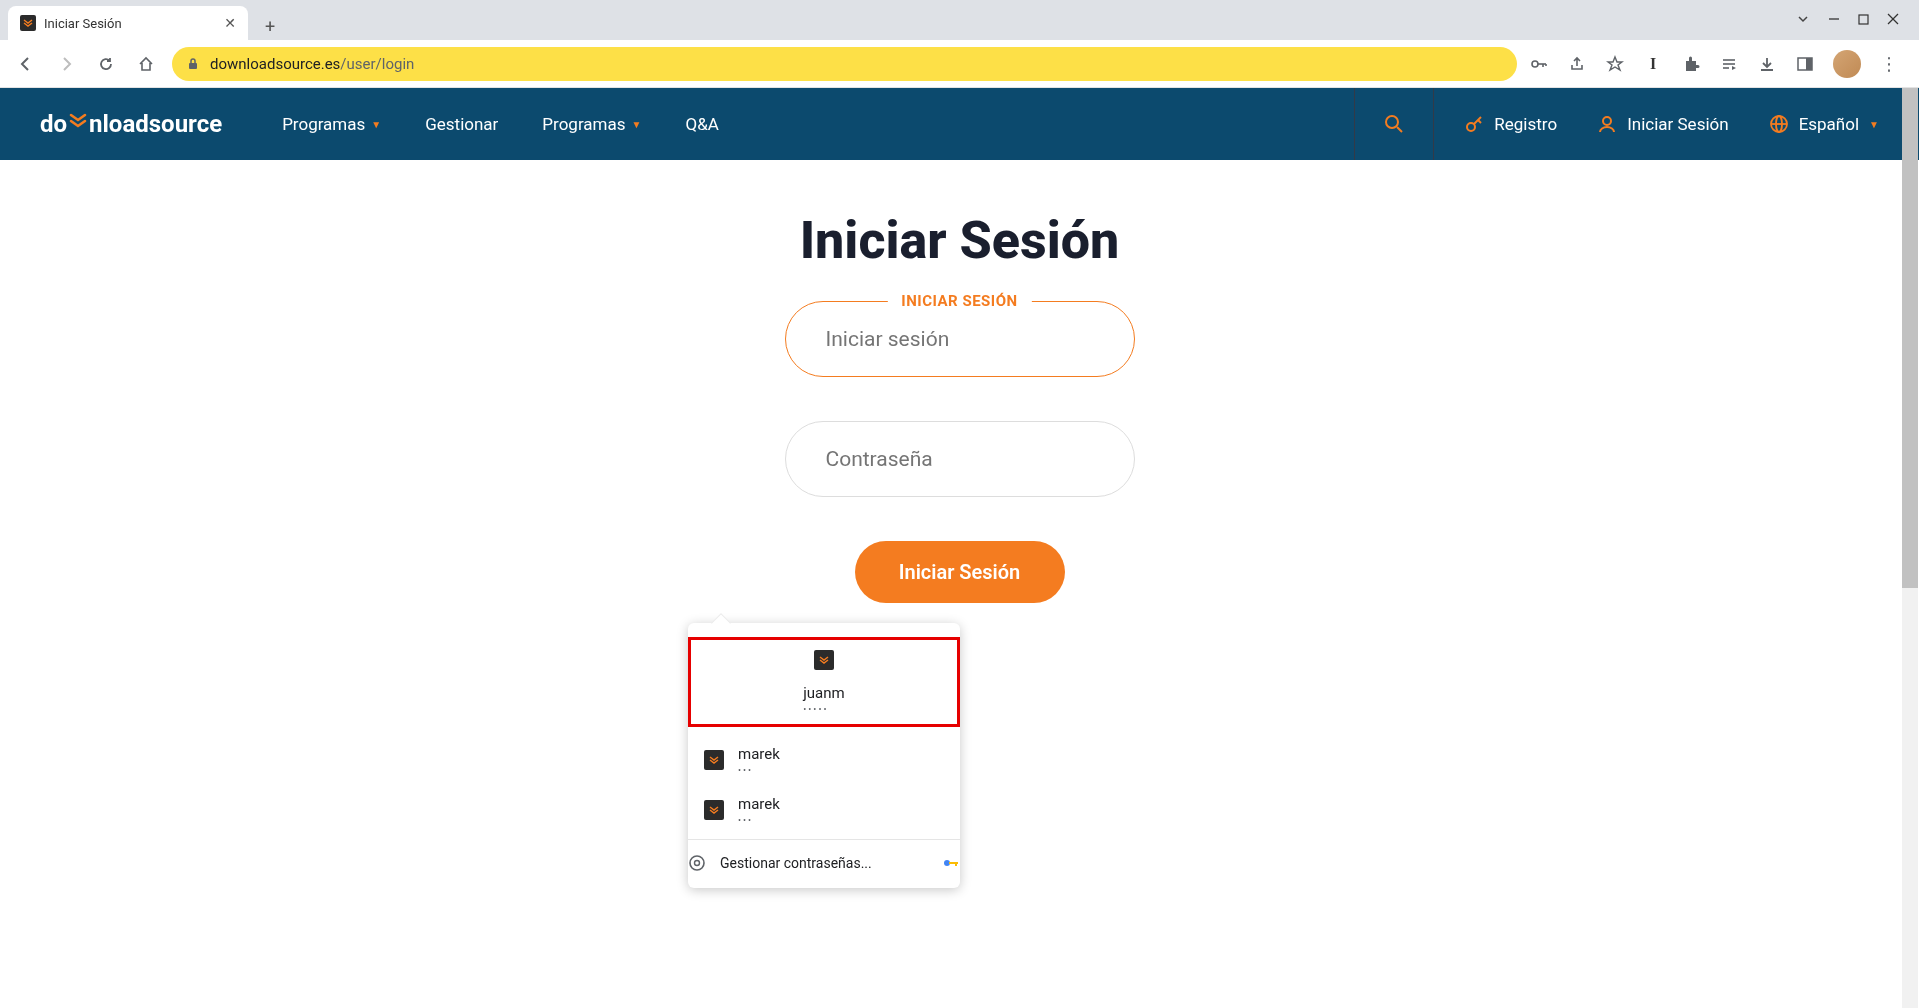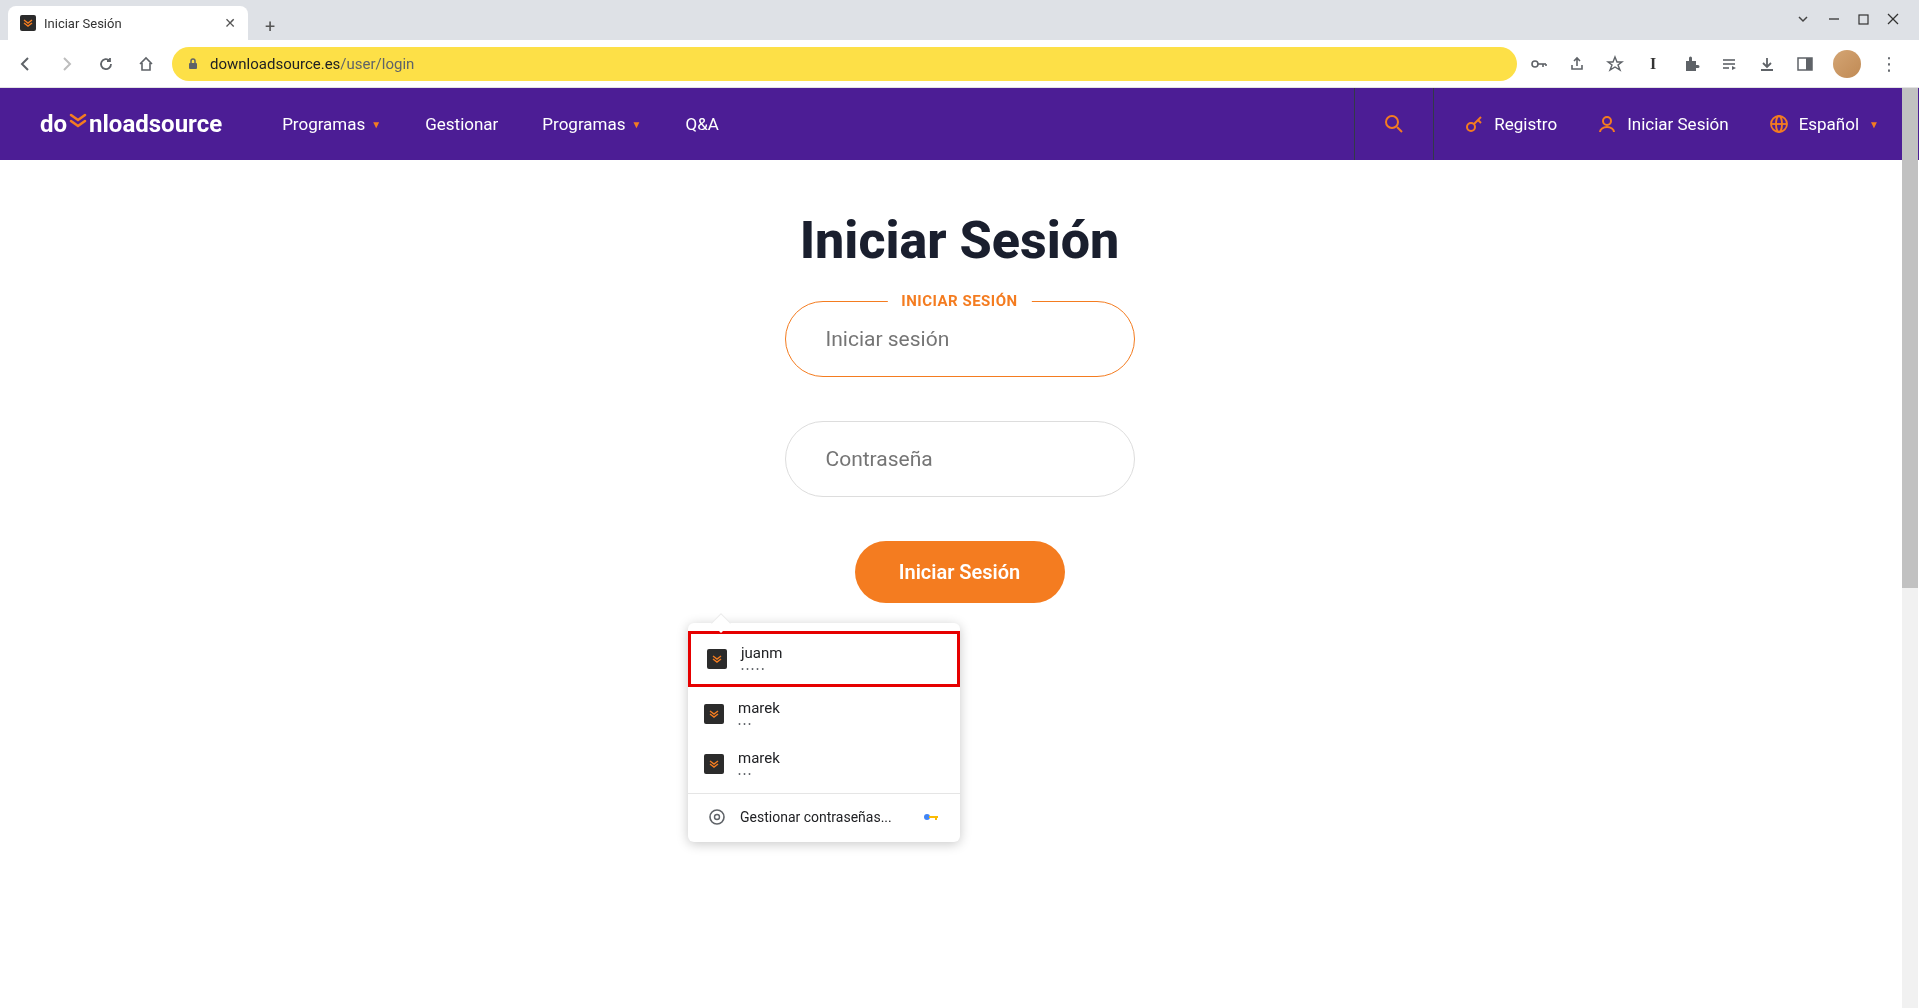--- a/index.html
+++ b/index.html
@@ -126,21 +126,21 @@
     }
     .avatar {
       width: 28px;
       height: 28px;
       border-radius: 50%;
       background: linear-gradient(135deg, #d4a574, #c08a54);
     }
     
     .site-nav {
       height: 72px;
-      background: #4c1d95;
+      background: #0c4a6e;
       display: flex;
       align-items: center;
       padding: 0 40px;
     }
     .logo {
       display: flex;
       align-items: center;
       font-size: 24px;
       font-weight: 700;
       color: #fff;
@@ -285,41 +285,42 @@
     }
     .pw-item {
       display: flex;
       align-items: center;
       padding: 10px 16px;
       gap: 14px;
       cursor: pointer;
     }
     .pw-item.highlighted {
       border: 3px solid #e60000;
-      margin: 2px 0;
+      margin: 8px 0;
+      flex-direction: column;
     }
     .pw-favicon {
       width: 20px;
       height: 20px;
       background: #2b2b2b;
       display: flex;
       align-items: center;
       justify-content: center;
       border-radius: 2px;
       flex-shrink: 0;
     }
     .pw-favicon svg { width: 12px; height: 12px; }
     .pw-text { display: flex; flex-direction: column; gap: 2px; }
     .pw-user { font-size: 15px; color: #202124; }
     .pw-dots { font-size: 9px; letter-spacing: 2px; color: #5f6368; line-height: 10px; }
     .pw-sep { height: 1px; background: #e5e5e5; margin: 4px 0; }
     .pw-manage {
       display: flex;
       align-items: center;
-      padding: 10px 20px;
+      padding: 10px 0;
       gap: 14px;
       cursor: pointer;
     }
     .pw-manage-text { flex: 1; font-size: 14px; color: #202124; }
     .pw-key {
       width: 18px;
       height: 18px;
     }
     .scrollbar {
       position: absolute;

